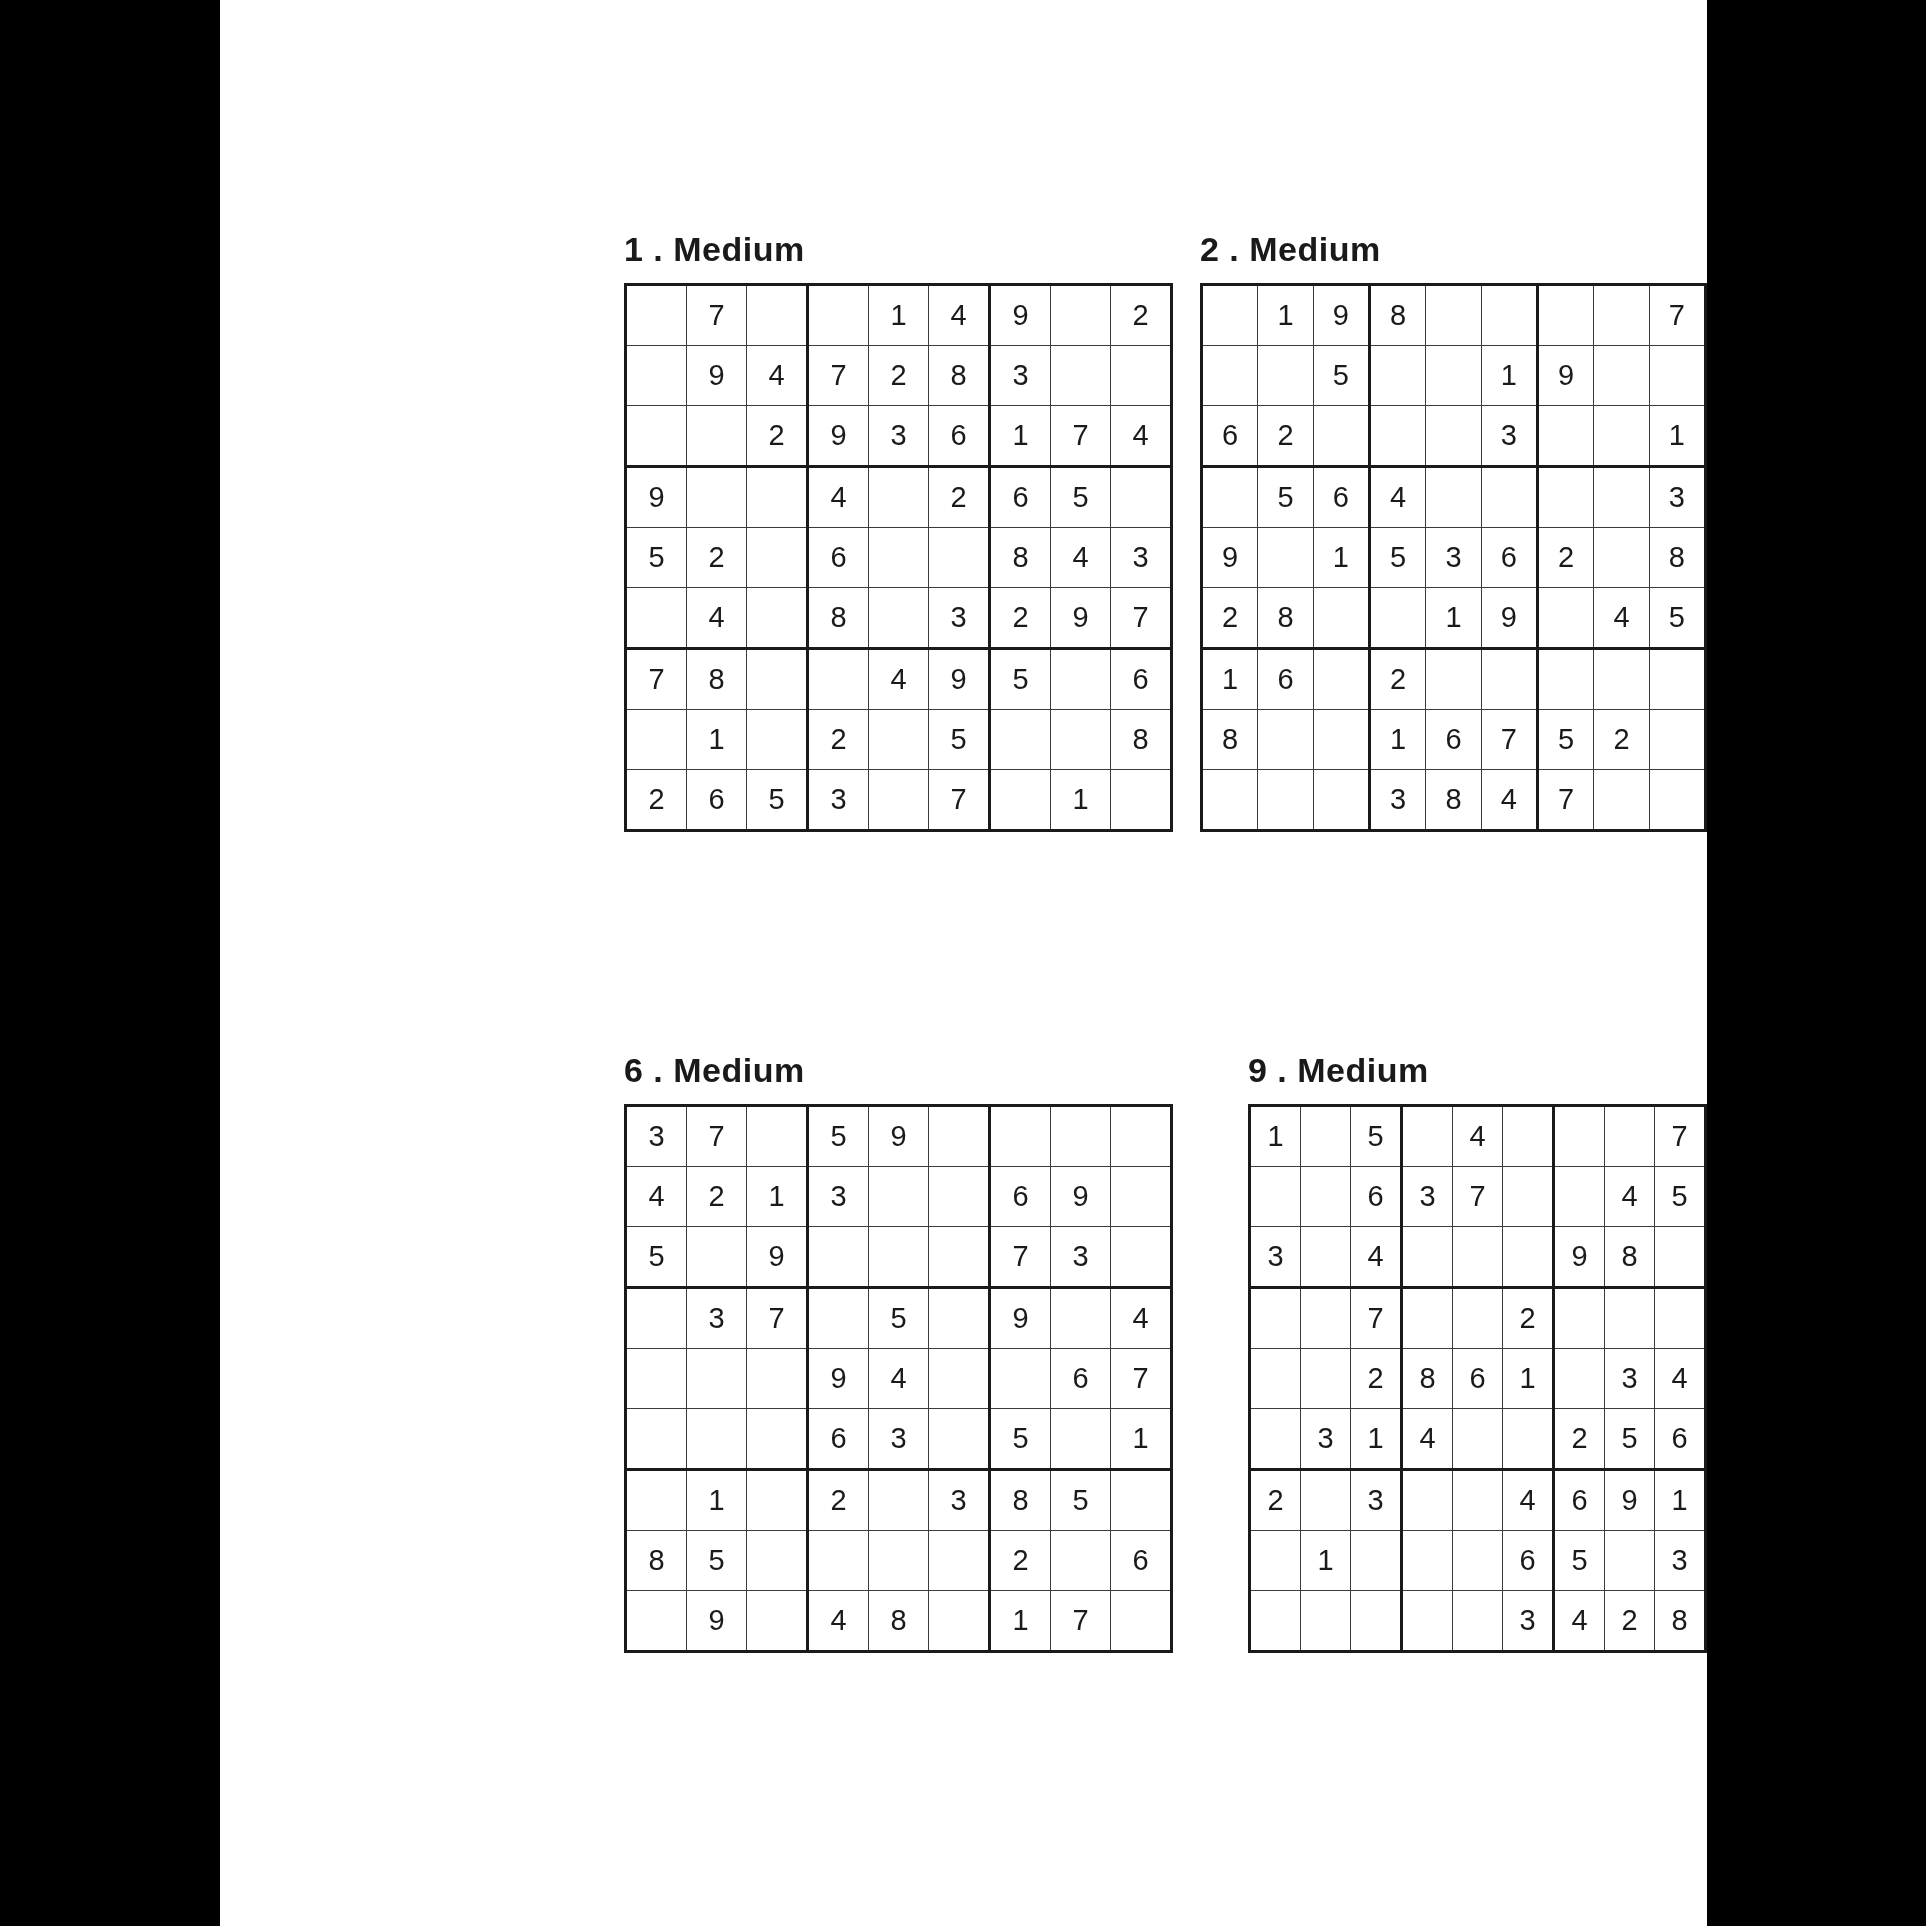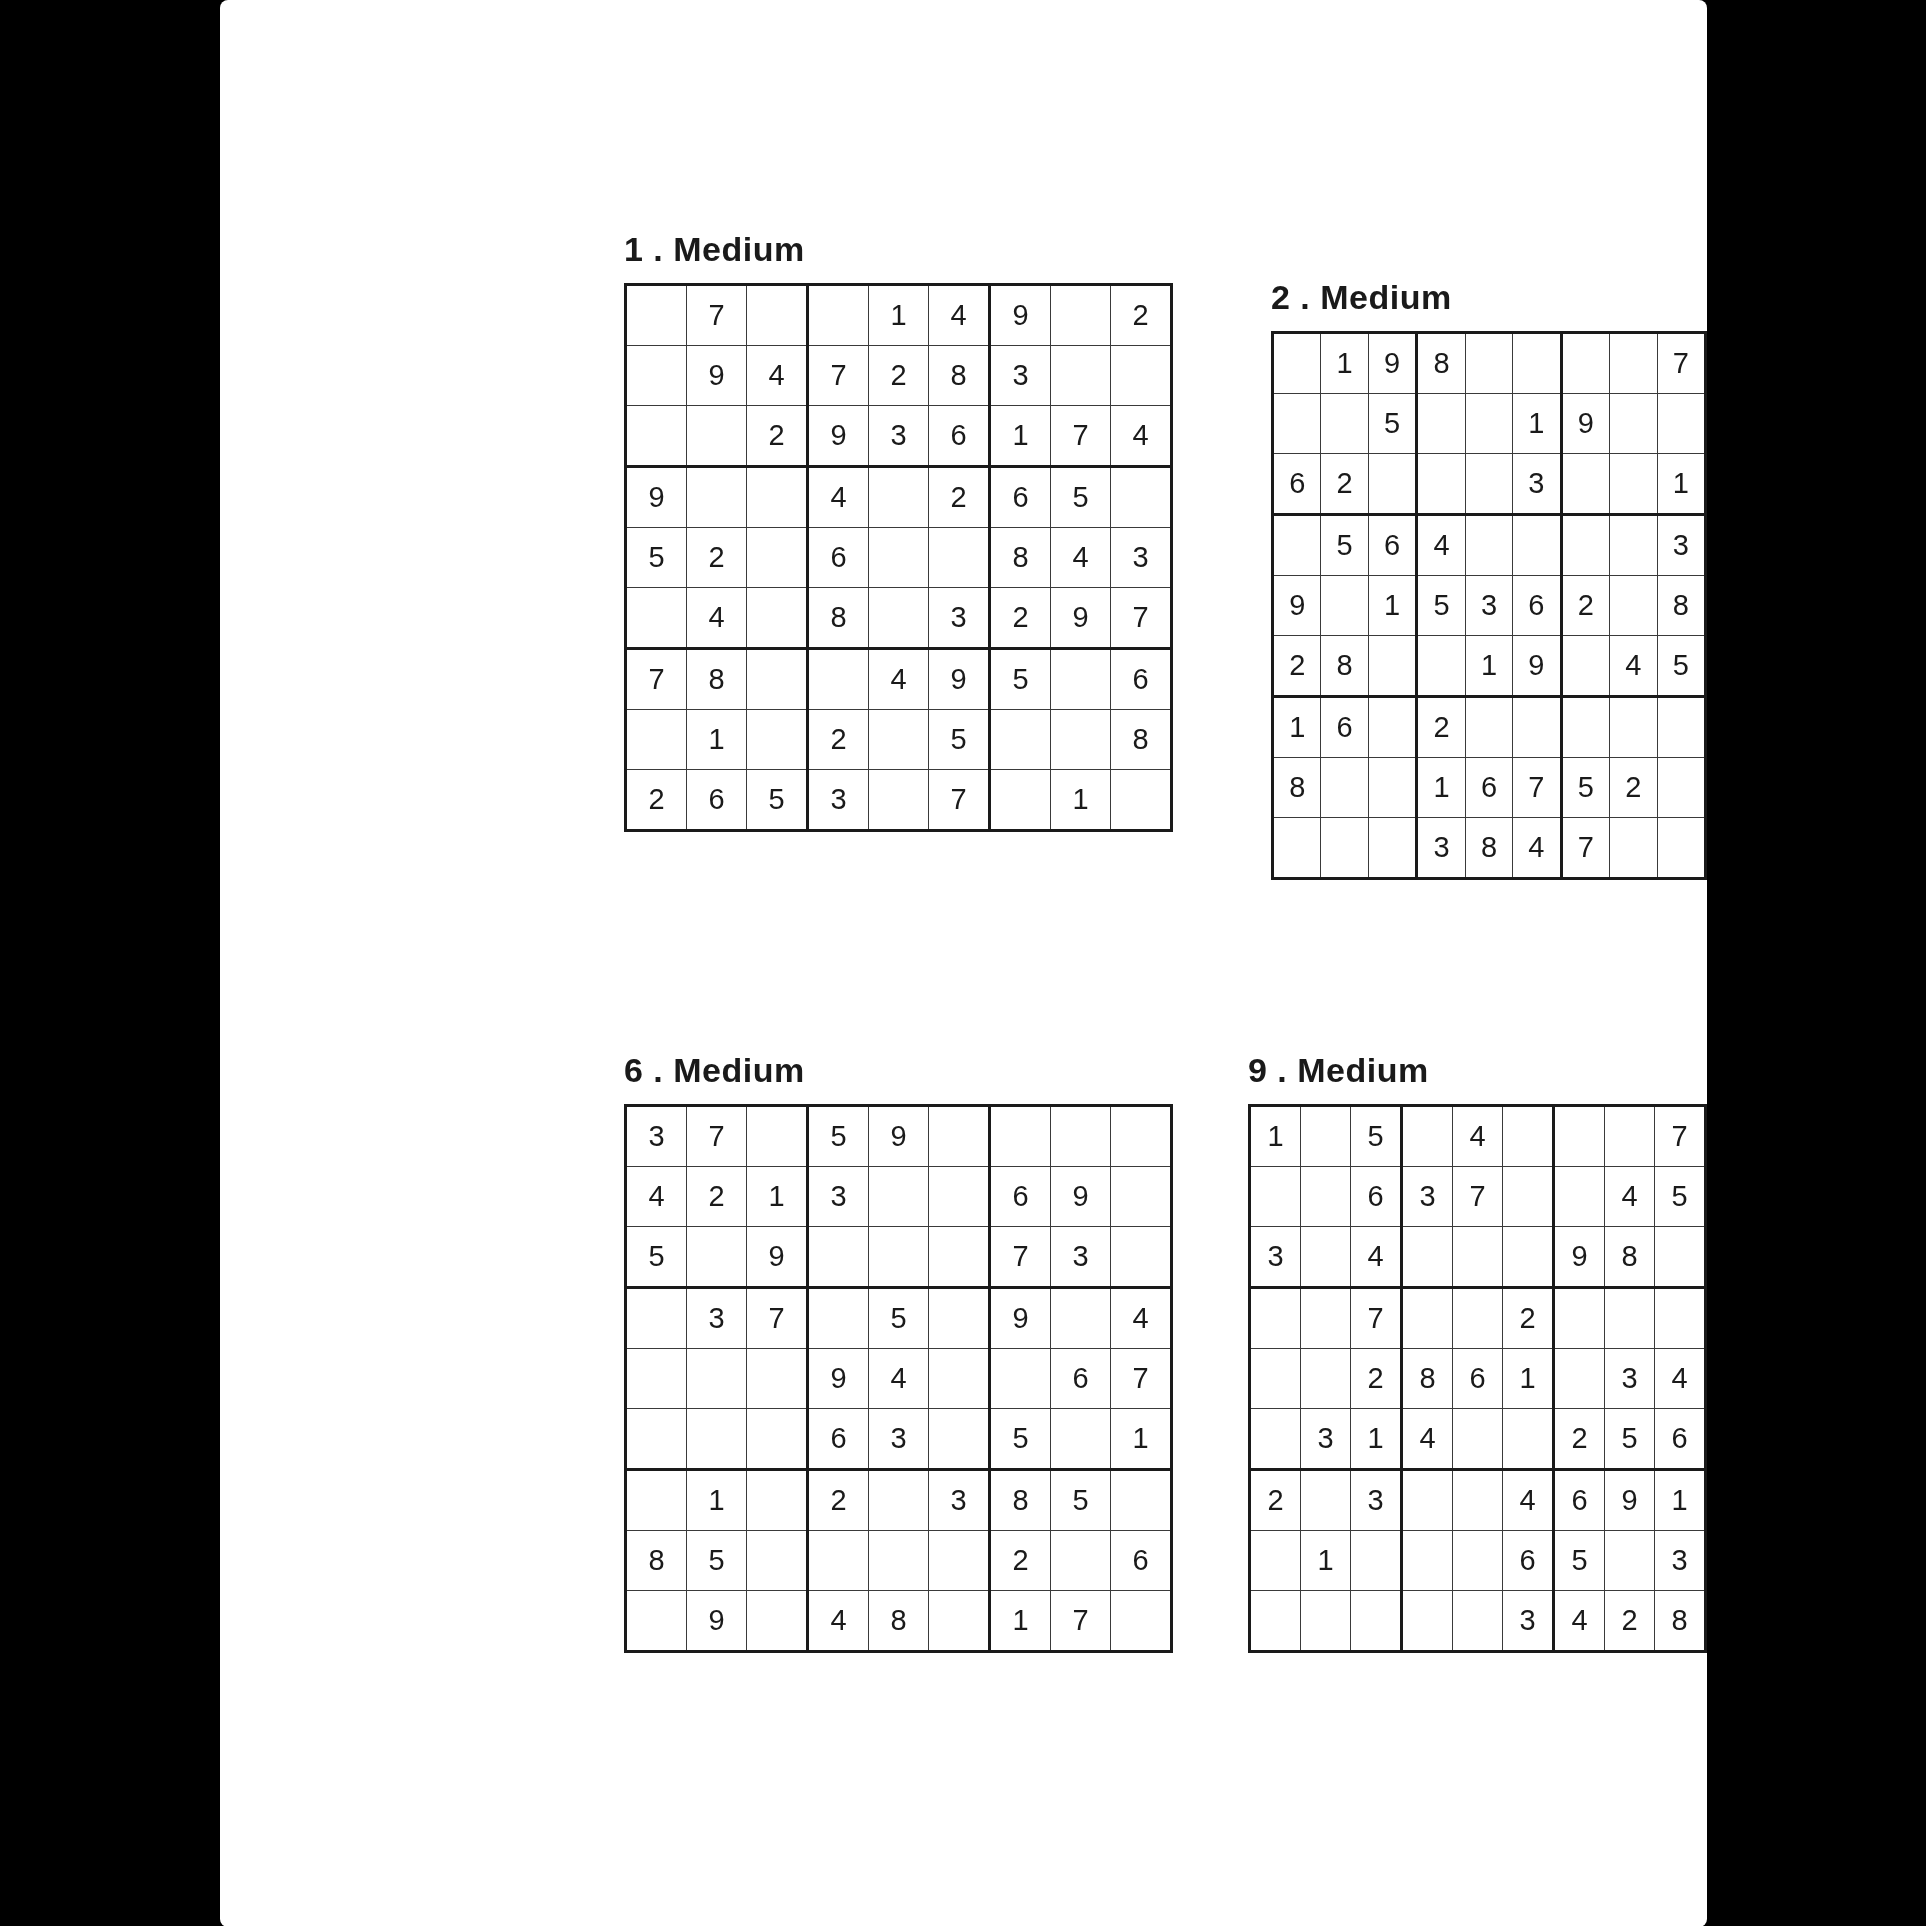--- a/index.html
+++ b/index.html
@@ -13,21 +13,20 @@
     overflow: hidden;
     font-family: "Liberation Sans", sans-serif;
   }
   .page {
     position: absolute;
     left: 220px;
     top: 0;
     width: 1487px;
     height: 1927px;
     background: #ffffff;
-    border-radius: 8px;
   }
   .grid-wrap {
     position: absolute;
   }
   .puzzle-title {
     font-size: 34px;
     font-weight: 700;
     color: #1a1a1a;
     letter-spacing: 0.5px;
     margin-bottom: 14px;
@@ -55,21 +54,21 @@
     border-right: 3px solid #1a1a1a;
   }
   table.sudoku tr:nth-child(3n+1) td {
     border-top: 3px solid #1a1a1a;
   }
   table.sudoku tr:last-child td {
     border-bottom: 3px solid #1a1a1a;
   }
   
   #p1 { left: 404px; top: 230px; }
-  #p2 { left: 1051px; top: 230px; margin-top: 48px; }
+  #p2 { left: 980px; top: 230px; }
   #p3 { left: 404px; top: 1051px; }
   #p4 { left: 1028px; top: 1051px; }
 </style>
 </head>
 <body>
 
 <div class="page">
 
   <div class="grid-wrap" id="p1">
     <div class="puzzle-title">1 . Medium</div>

